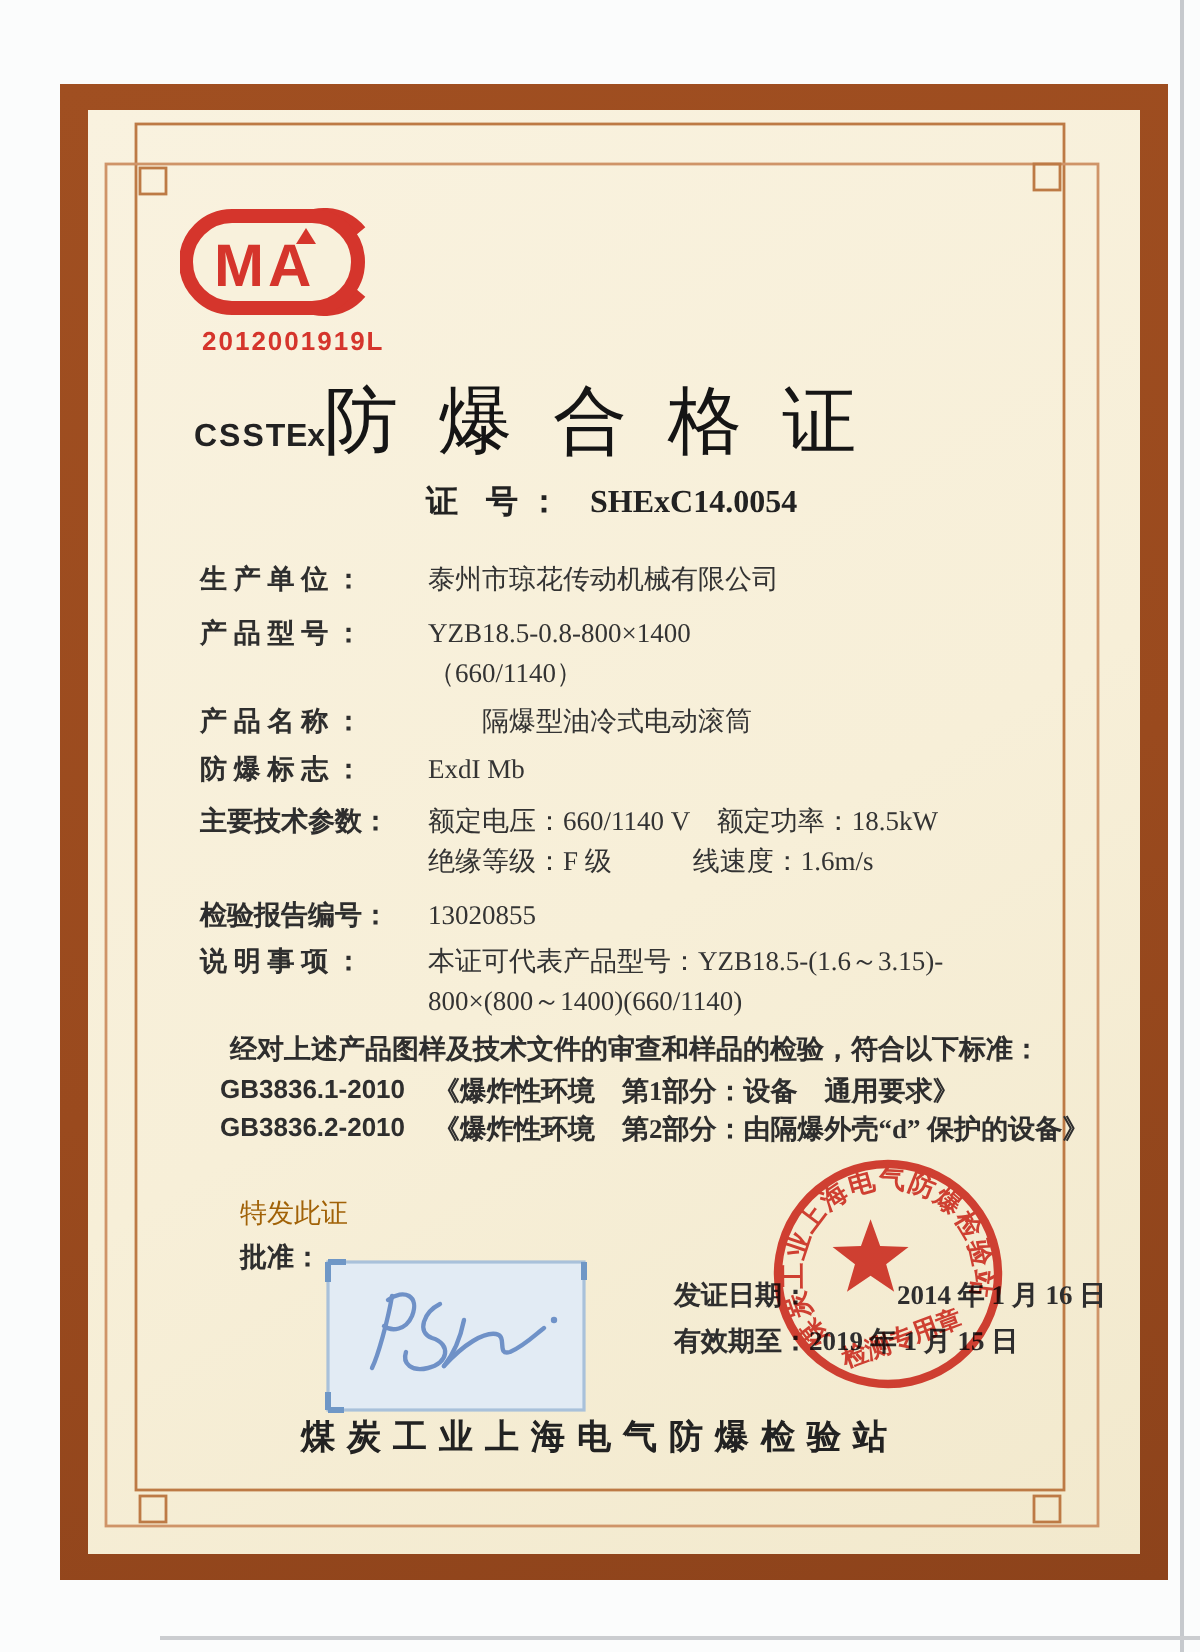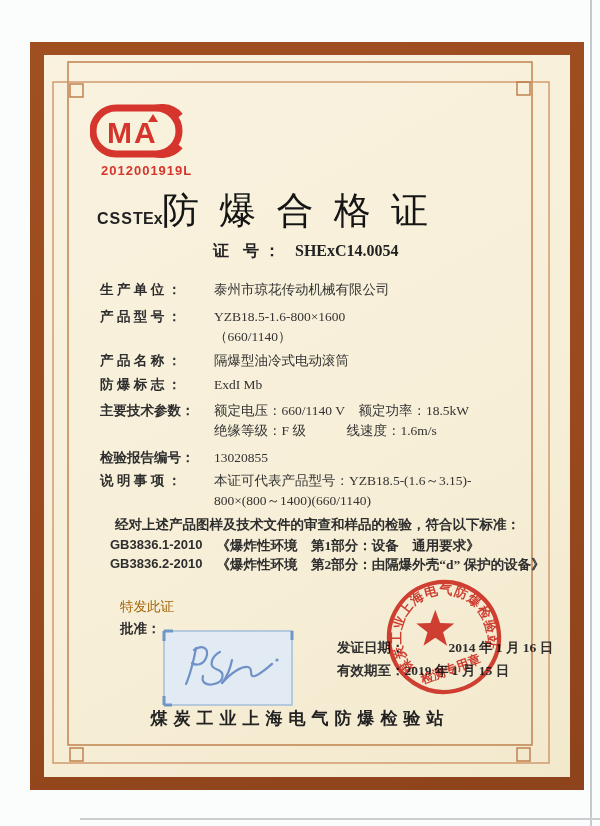--- a/index.html
+++ b/index.html
@@ -31,21 +31,21 @@
   .title-ex{left:143px;top:210px;font-weight:bold;font-size:16px;
     font-family:"Liberation Sans","DejaVu Sans",sans-serif;color:#222;}
   .title-main{left:162px;top:186px;font-size:37px;font-weight:normal;color:#151515;
     letter-spacing:5px;white-space:nowrap;font-family:"Liberation Sans","DejaVu Sans",sans-serif;}
   .certno{left:213px;top:241px;font-size:16px;font-weight:bold;color:#222;white-space:nowrap;}
   .certno .lbl{letter-spacing:5px;margin-right:10px;}
   
   .row{left:100px;width:450px;display:flex;font-size:13.5px;line-height:20px;white-space:nowrap;}
   .row .lbl{width:114px;flex:none;font-weight:bold;color:#2e2e2e;font-family:Liberation Serif, serif;}
   .row .val{color:#333;}
-  .r1{top:280px;} .r2{top:307px;} .r3{top:351px;} .r4{top:375px;}
+  .r1{top:280px;} .r2{top:307px;} .r3{top:351px;gap:27px;} .r4{top:375px;}
   .r5{top:401px;} .r6{top:448px;} .r7{top:471px;}
   
   .std-intro{left:115px;top:516px;font-size:13.5px;font-weight:bold;color:#2e2e2e;white-space:nowrap;}
   .std-line{left:90px;font-size:13.5px;font-weight:bold;color:#2e2e2e;display:flex;white-space:nowrap;margin-left:20px;}
   .std-line .code{margin-right:14px;font-family:"Liberation Sans","DejaVu Sans",sans-serif;font-size:13px;}
   .std1{top:537px;} .std2{top:556px;justify-content:space-between;}
   
   .grant{left:120px;top:598px;font-size:13.5px;font-weight:normal;color:#a16207;}
   .approve{left:120px;top:620px;font-size:13.5px;font-weight:bold;color:#2e2e2e;}
   .sig-svg{left:158px;top:626px;width:142px;height:86px;}
@@ -88,21 +88,21 @@
 <div class="abs certno">
   <span class="lbl">证 号：</span><span>SHExC14.0054</span>
 </div>
 
 <div class="abs row r1">
   <span class="lbl">生 产 单 位 ：</span>
   <span class="val">泰州市琼花传动机械有限公司</span>
 </div>
 <div class="abs row r2">
   <span class="lbl">产 品 型 号 ：</span>
-  <span class="val"><span>YZB18.5-1.6-800×1600</span><br><span>（660/1140）</span></span>
+  <span class="val"><span>YZB18.5-0.8-800×1400</span><br><span>（660/1140）</span></span>
 </div>
 <div class="abs row r3">
   <span class="lbl">产 品 名 称 ：</span>
   <span class="val">隔爆型油冷式电动滚筒</span>
 </div>
 <div class="abs row r4">
   <span class="lbl">防 爆 标 志 ：</span>
   <span class="val">ExdI Mb</span>
 </div>
 <div class="abs row r5">

